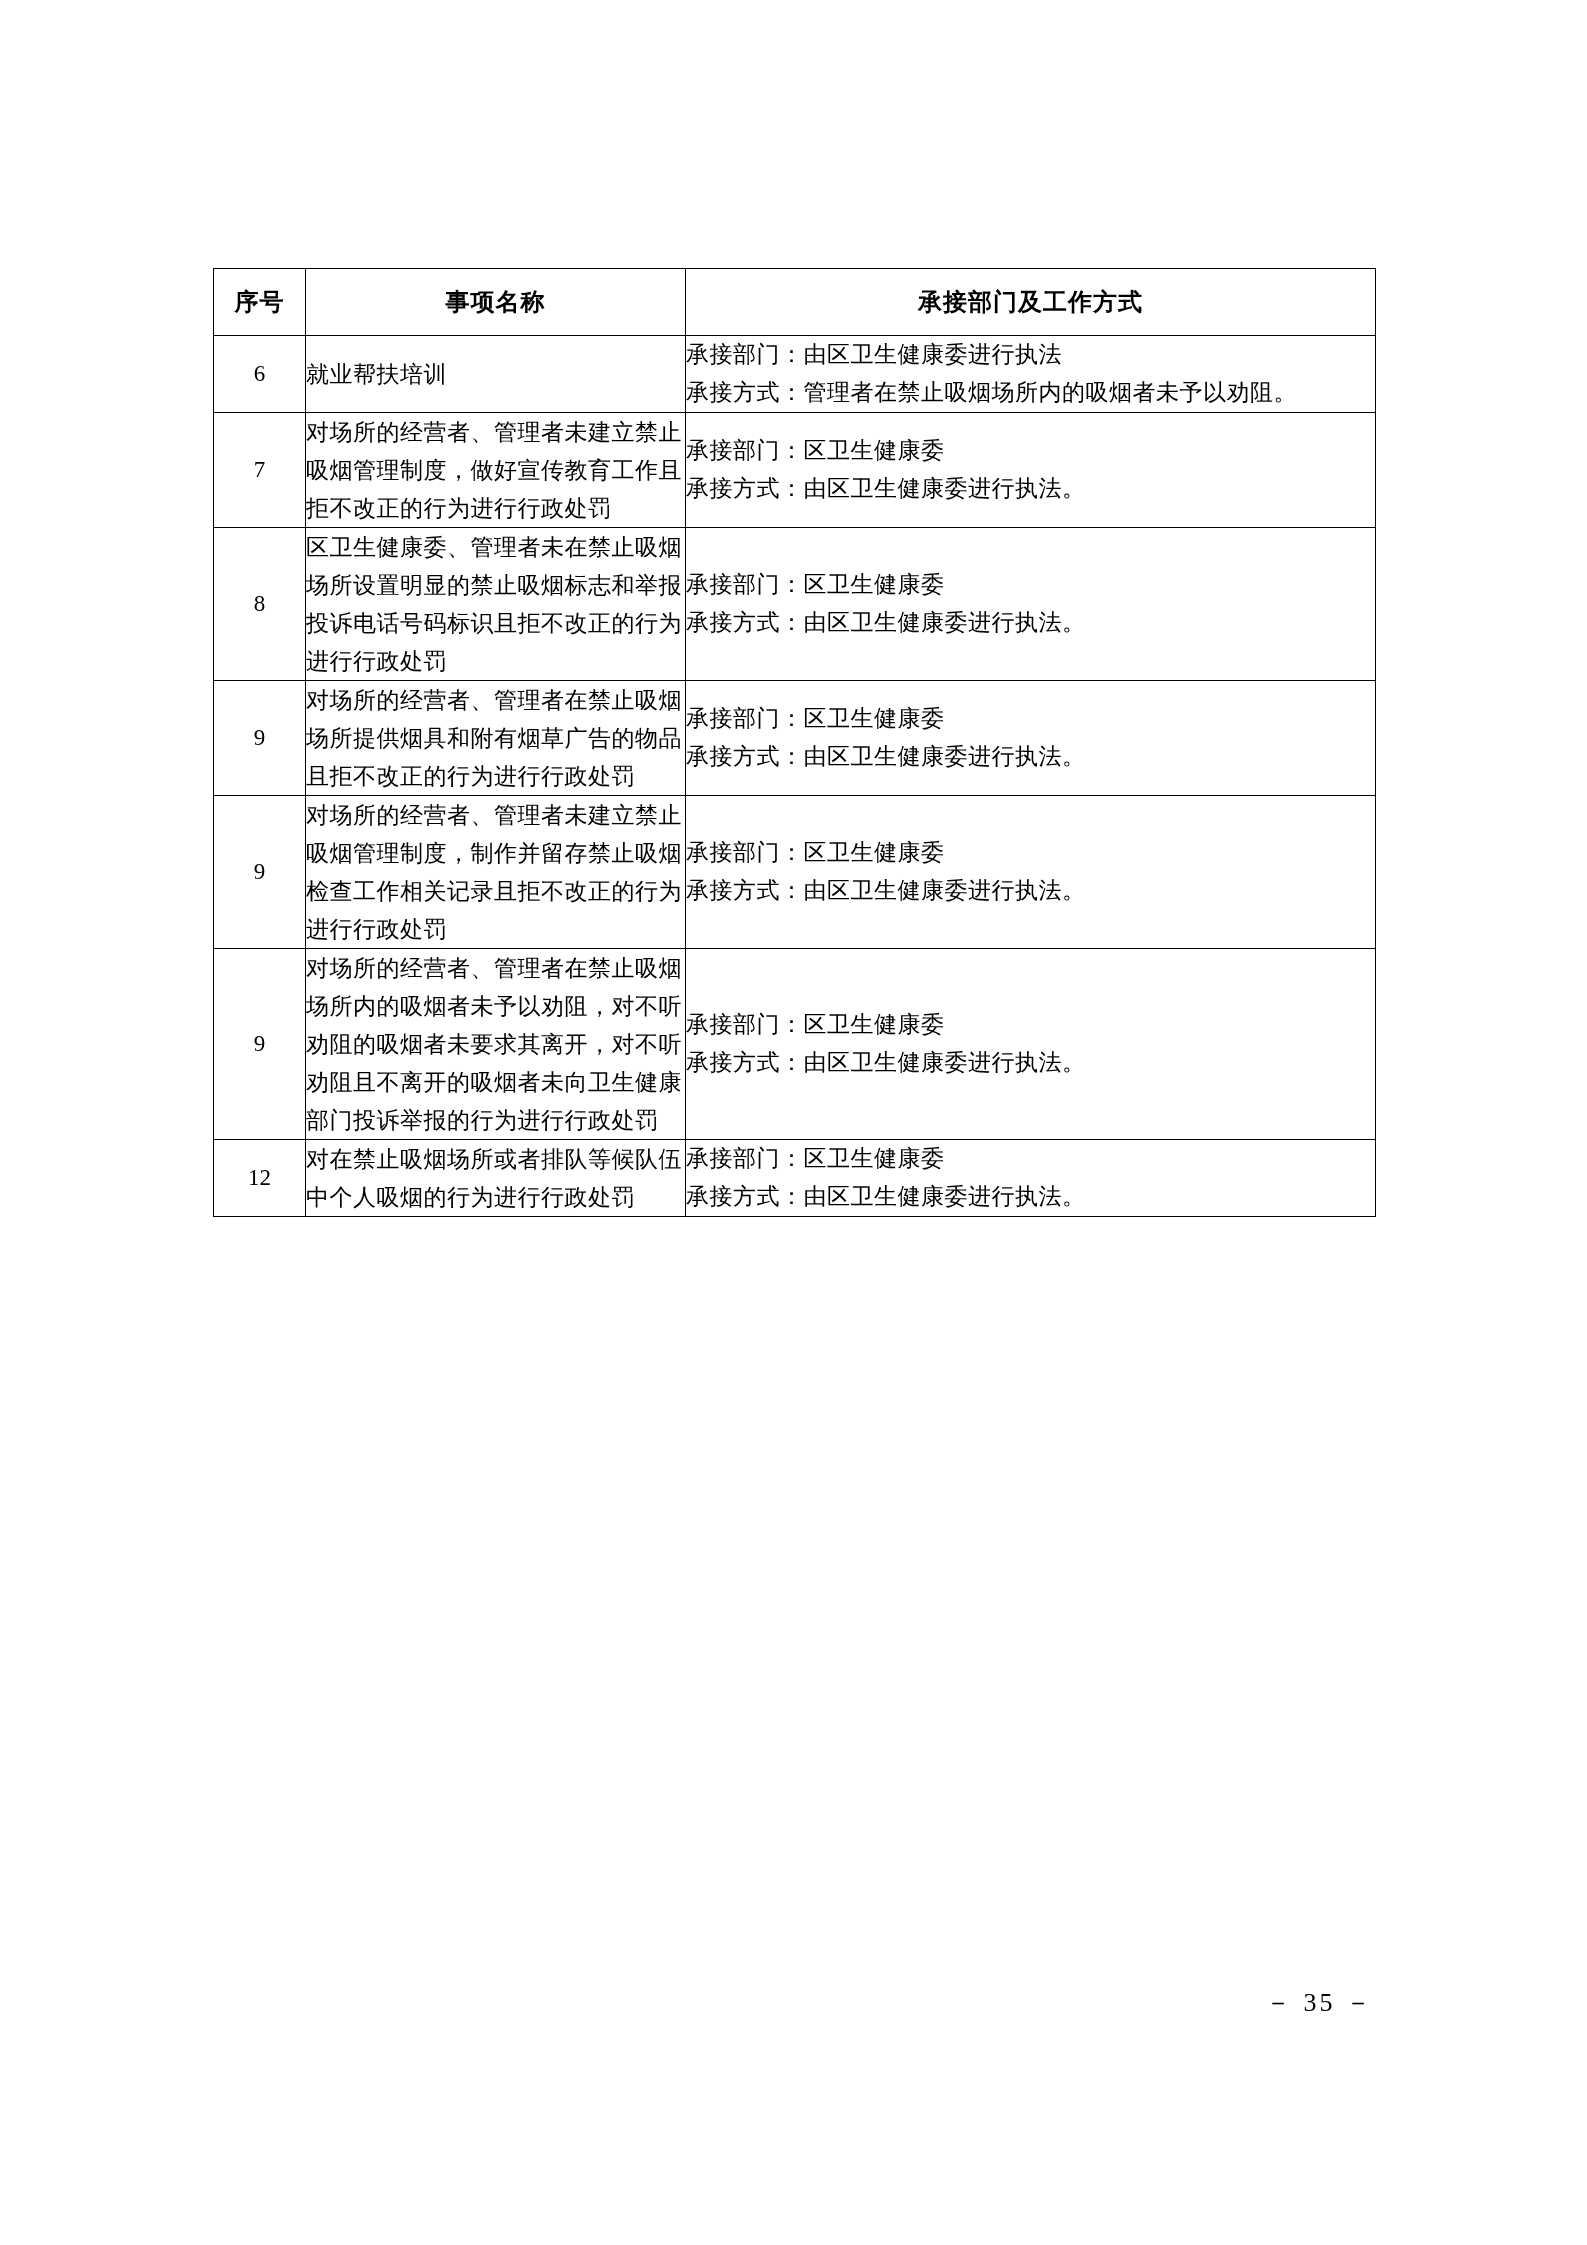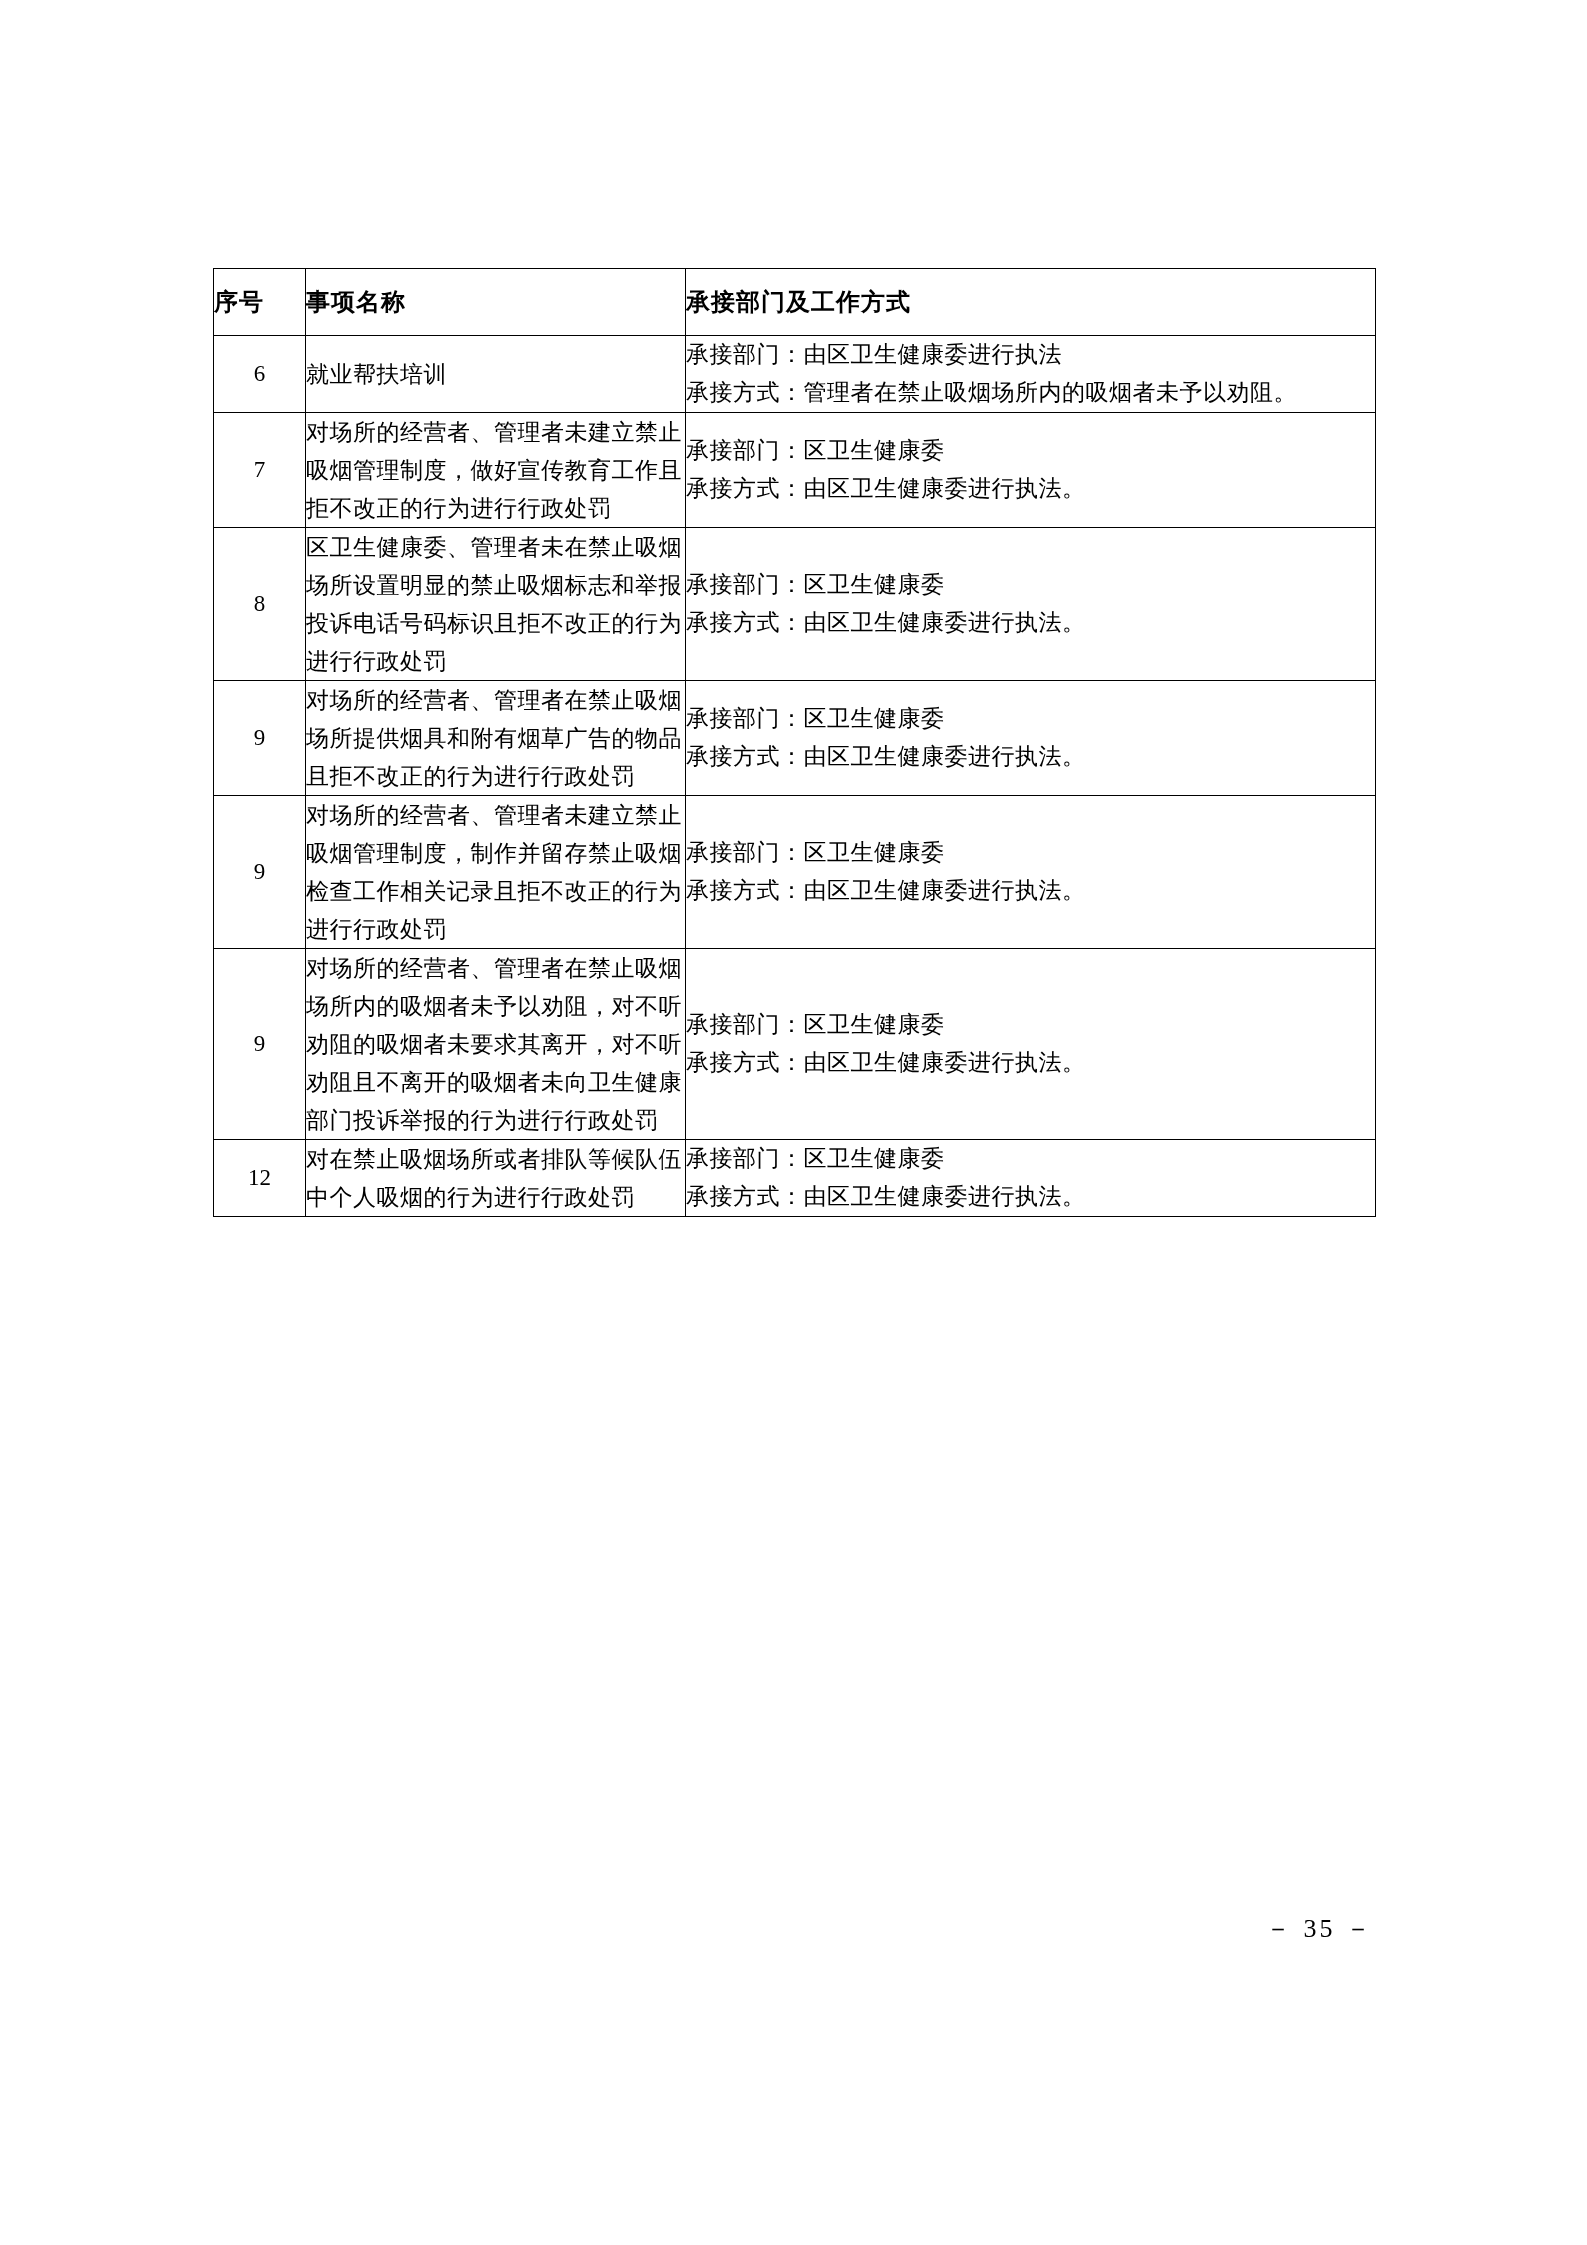--- a/index.html
+++ b/index.html
@@ -35,21 +35,21 @@
   table.doc-table td, table.doc-table th {
     border: 1.5px solid #000;
     vertical-align: middle;
     padding: 0;
   }
   col.c-num { width: 92px; }
   col.c-name { width: 380px; }
   col.c-dept { width: 690px; }
 
   .hdr-cell {
-    text-align: left;
+    text-align: center;
     font-weight: bold;
     font-size: 24px;
     letter-spacing: 1px;
     height: 66px;
     font-family: "Liberation Sans", sans-serif;
     margin-top: 28px;
   }
   .num-cell {
     text-align: center;
     font-size: 23px;
@@ -67,21 +67,21 @@
     line-height: 38px;
     padding: 14px 14px 14px 16px;
     font-family: "Liberation Serif", serif;
     letter-spacing: 0.5px;
   }
   .dept-line { white-space: normal; }
   .row-6 .name-cell { line-height: 38px; }
   .page-number {
     position: absolute;
     right: 213px;
-    top: 1911px;
+    top: 1985px;
     font-size: 26px;
     font-family: "Liberation Serif", serif;
     letter-spacing: 3px;
   }
 </style>
 </head>
 <body>
 
 <div class="page">
 

